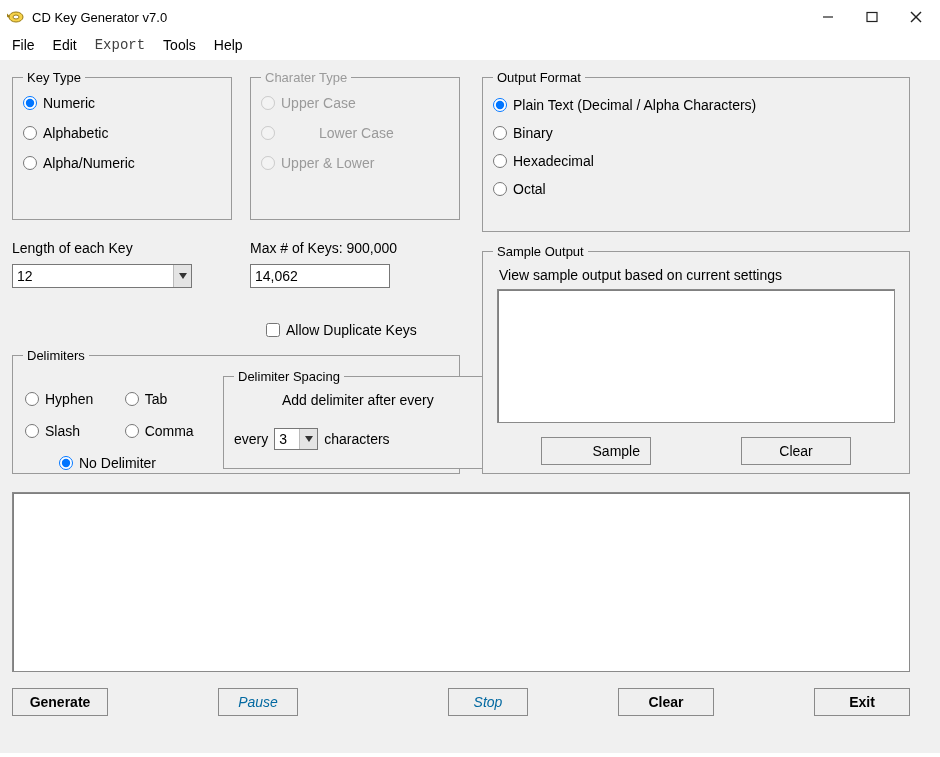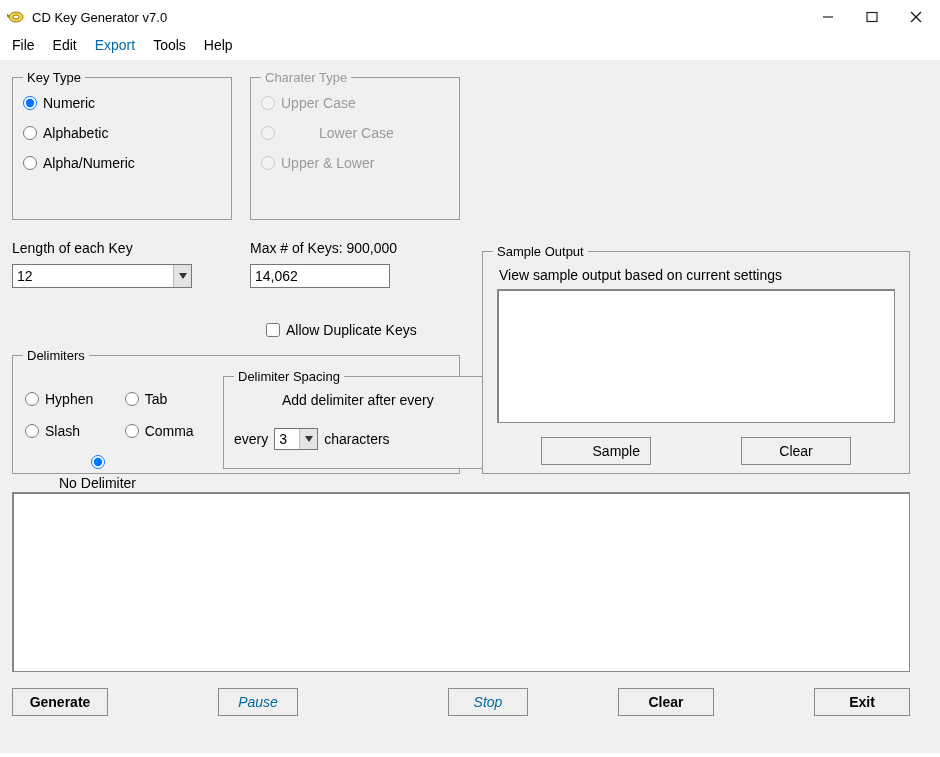--- a/index.html
+++ b/index.html
@@ -34,21 +34,21 @@
     background: transparent;
   }
   .win-btn svg { stroke: #222; }
   .menubar {
     display: flex;
     gap: 18px;
     padding: 3px 10px 7px 12px;
     font-size: 14px;
   }
   .menubar .menu-item { cursor: default; }
-  .menubar .disabled { color: #0369a1; }
+  .menubar .disabled { color: #404040; font-family: Liberation Mono, monospace; }
 
   .client {
     background: #f0f0f0;
     padding: 10px 12px 12px 12px;
     height: calc(757px - 34px - 30px);
   }
 
   fieldset.group {
     border: 1px solid #9a9a9a;
     background: #f0f0f0;
@@ -191,20 +191,39 @@
     <div class="radio-row" style="margin-top:14px;gap:44px;">
       <input type="radio" disabled="" style="">
       <span class="label-txt disabled-text">Lower Case</span>
     </div>
     <div class="radio-row" style="margin-top:14px;">
       <input type="radio" disabled="" style="">
       <span class="label-txt disabled-text">Upper &amp; Lower</span>
     </div>
   </fieldset>
 
+  <fieldset class="group" style="left:482px; top:10px; width:428px; height:162px;">
+    <legend>Output Format</legend>
+    <div class="radio-row">
+      <input type="radio" checked="" style="">
+      <span class="label-txt">Plain Text (Decimal / Alpha Characters)</span>
+    </div>
+    <div class="radio-row" style="margin-top:12px;">
+      <input type="radio" style="">
+      <span class="label-txt">Binary</span>
+    </div>
+    <div class="radio-row" style="margin-top:12px;">
+      <input type="radio" style="">
+      <span class="label-txt">Hexadecimal</span>
+    </div>
+    <div class="radio-row" style="margin-top:12px;">
+      <input type="radio" style="">
+      <span class="label-txt">Octal</span>
+    </div>
+  </fieldset>
 
   <div style="position:absolute; left:12px; top:180px;" class="label-txt">Length of each Key</div>
   <div class="combo" style="position:absolute; left:12px; top:204px; width:180px;">
     <span class="combo-text">12</span>
     <span class="combo-btn">
       <svg width="8" height="6">
           <polygon points="0,0 8,0 4,6" fill="#333"></polygon>
         </svg>
     </span>
   </div>
@@ -233,21 +252,21 @@
     <div style="position:absolute; left:12px; top:54px;">
       <div class="radio-row" style="display:inline-flex; width:96px;">
         <input type="radio" style="">
         <span class="label-txt">Slash</span>
       </div>
       <div class="radio-row" style="display:inline-flex;">
         <input type="radio" style="">
         <span class="label-txt">Comma</span>
       </div>
     </div>
-    <div class="radio-row" style="position:absolute; left:46px; top:86px;flex-direction:column;">
+    <div class="radio-row" style="position:absolute; left:46px; top:86px;">
       <input type="radio" checked="" style="">
       <span class="label-txt">No Delimiter</span>
     </div>
 
     <fieldset class="group" style="left:210px; top:6px; width:262px; height:100px; position:absolute;">
       <legend>Delimiter Spacing</legend>
       <div style="font-size:14px; line-height:1.5;margin-left:48px;">
         <span>Add delimiter after every</span>
       </div>
       <div style="display:flex; align-items:center; gap:6px; margin-top:2px;">

